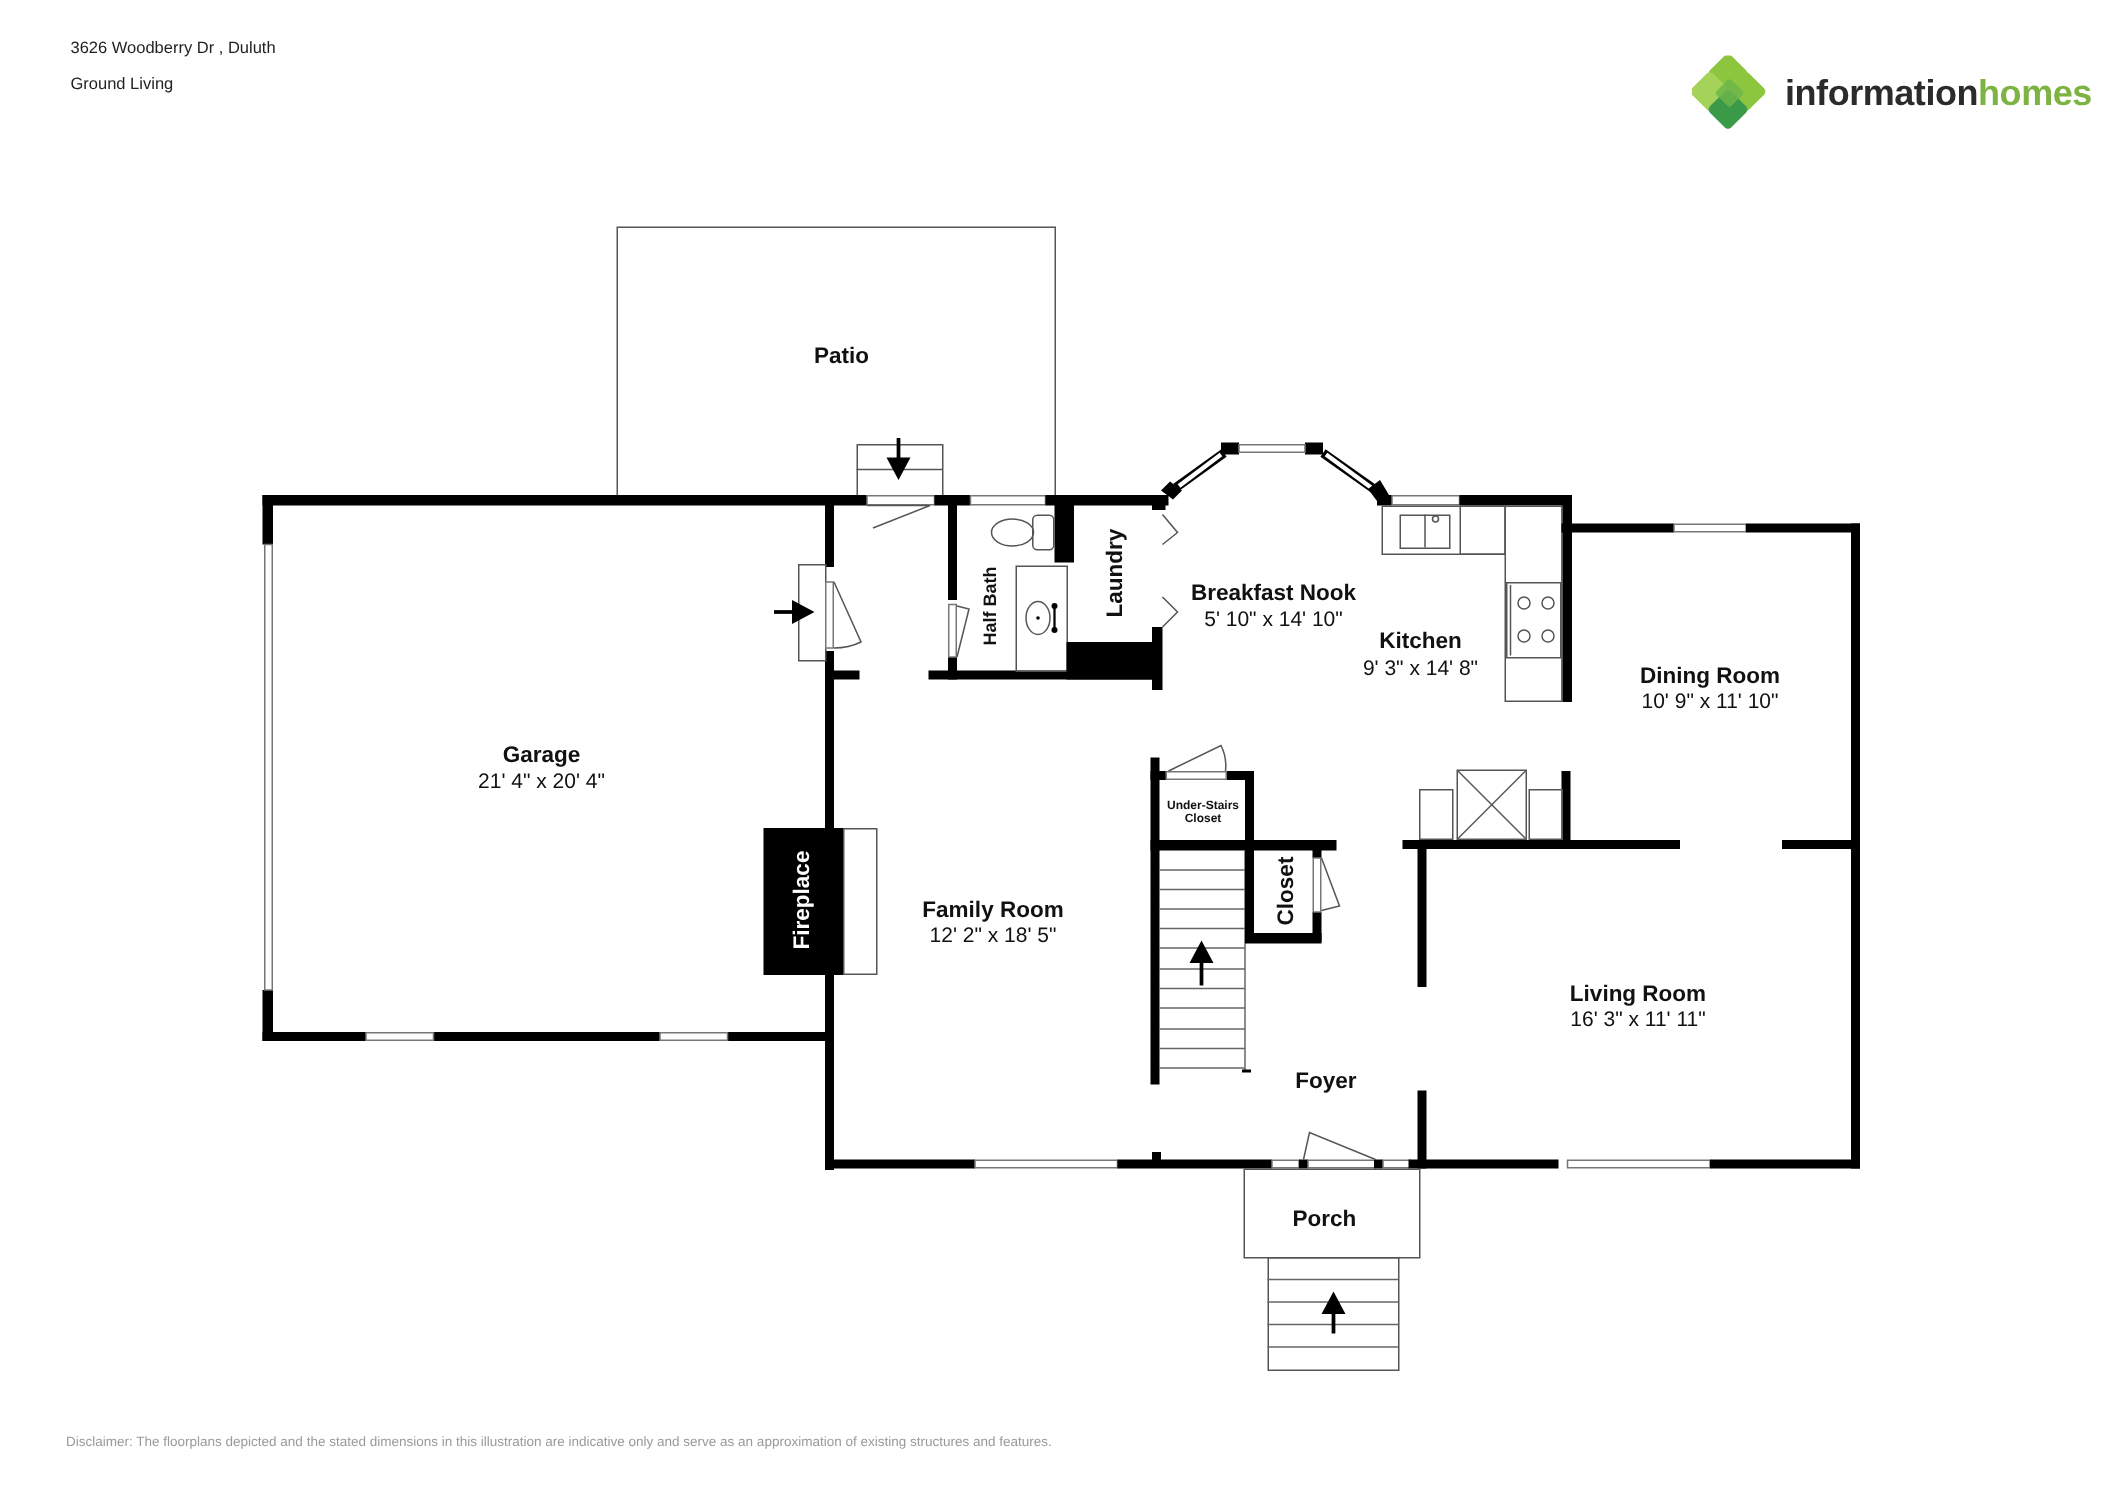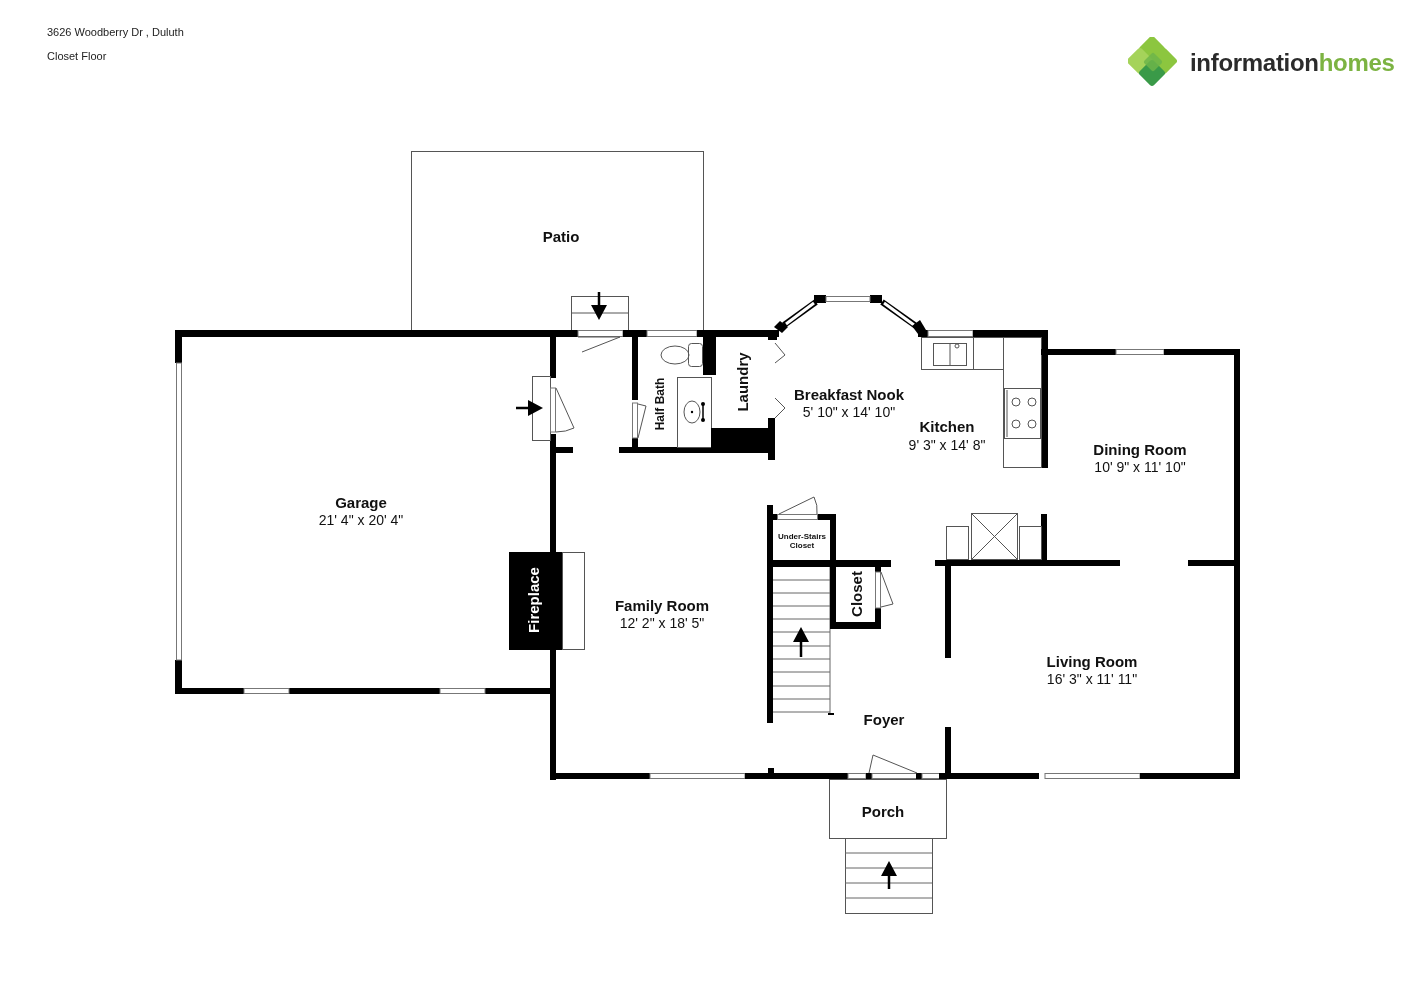--- a/index.html
+++ b/index.html
@@ -16,21 +16,21 @@
   .small-label { font-family: "Liberation Sans", sans-serif; font-weight: bold; font-size: 8px; fill: #111; }
   .wall { fill: #000; }
   .thin { fill: none; stroke: #555; stroke-width: 1; }
   .win { fill: #fff; stroke: #777; stroke-width: 1; }
 </style>
 </head>
 <body>
 
 <div class="header">
   <div>3626 Woodberry Dr , Duluth</div>
-  <div>Closet Floor</div>
+  <div>Ground Living</div>
 </div>
 
 <div class="logo">
   <svg width="52" height="52" viewBox="0 0 52 52">
     <rect x="14" y="2" width="20" height="20" rx="3" transform="rotate(45 24 12)" fill="#8cc63f"></rect>
     <rect x="26" y="14" width="20" height="20" rx="3" transform="rotate(45 36 24)" fill="#8cc63f"></rect>
     <rect x="2" y="14" width="20" height="20" rx="3" transform="rotate(45 12 24)" fill="#a5d35a"></rect>
     <rect x="14" y="26" width="20" height="20" rx="3" transform="rotate(45 24 36)" fill="#3a9a48"></rect>
     <rect x="18" y="18" width="14" height="14" rx="2" transform="rotate(45 25 25)" fill="#6db54a" opacity="0.85"></rect>
   </svg>
@@ -267,13 +267,14 @@
 
   <text class="room-name" x="1092" y="667" text-anchor="middle">Living Room</text>
   <text class="room-dim" x="1092" y="684" text-anchor="middle">16' 3" x 11' 11"</text>
 
   <text class="room-name" x="884" y="725" text-anchor="middle">Foyer</text>
 
   <text class="room-name" x="883" y="817" text-anchor="middle">Porch</text>
 </svg>
 
 <div class="disclaimer">
+  <div>Disclaimer: The floorplans depicted and the stated dimensions in this illustration are indicative only and serve as an approximation of existing structures and features.</div>
 </div>
 
 </body></html>

